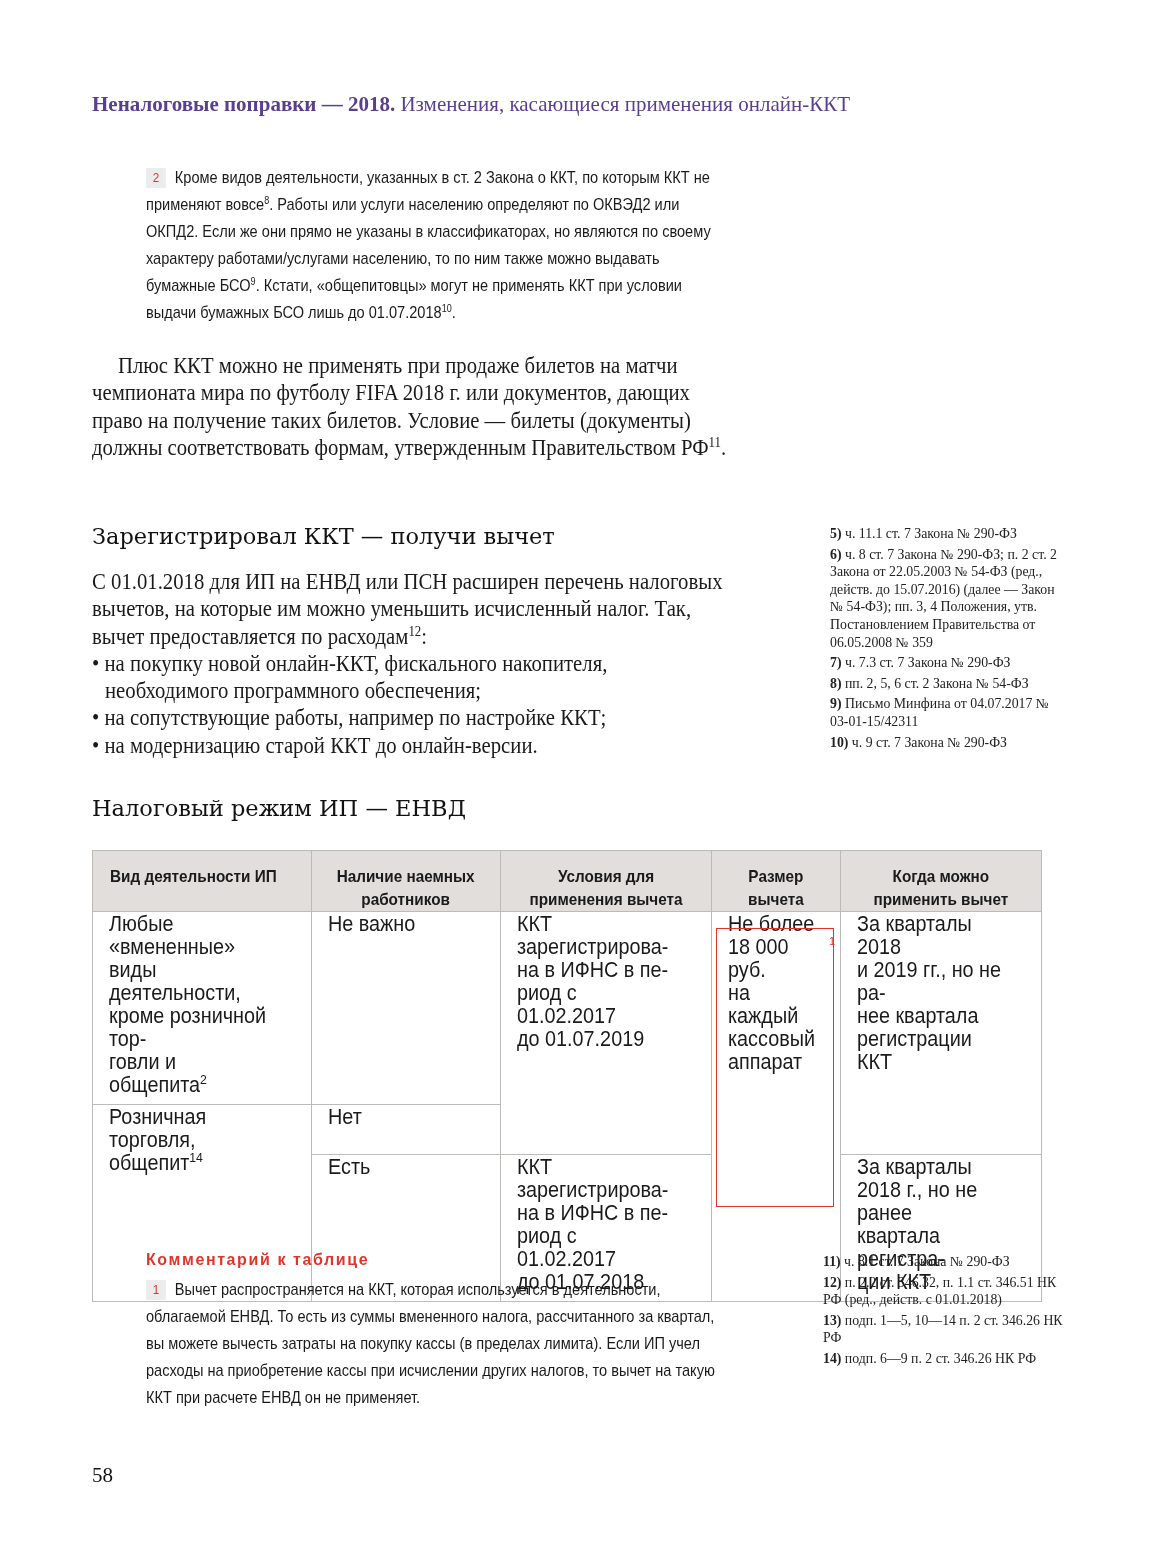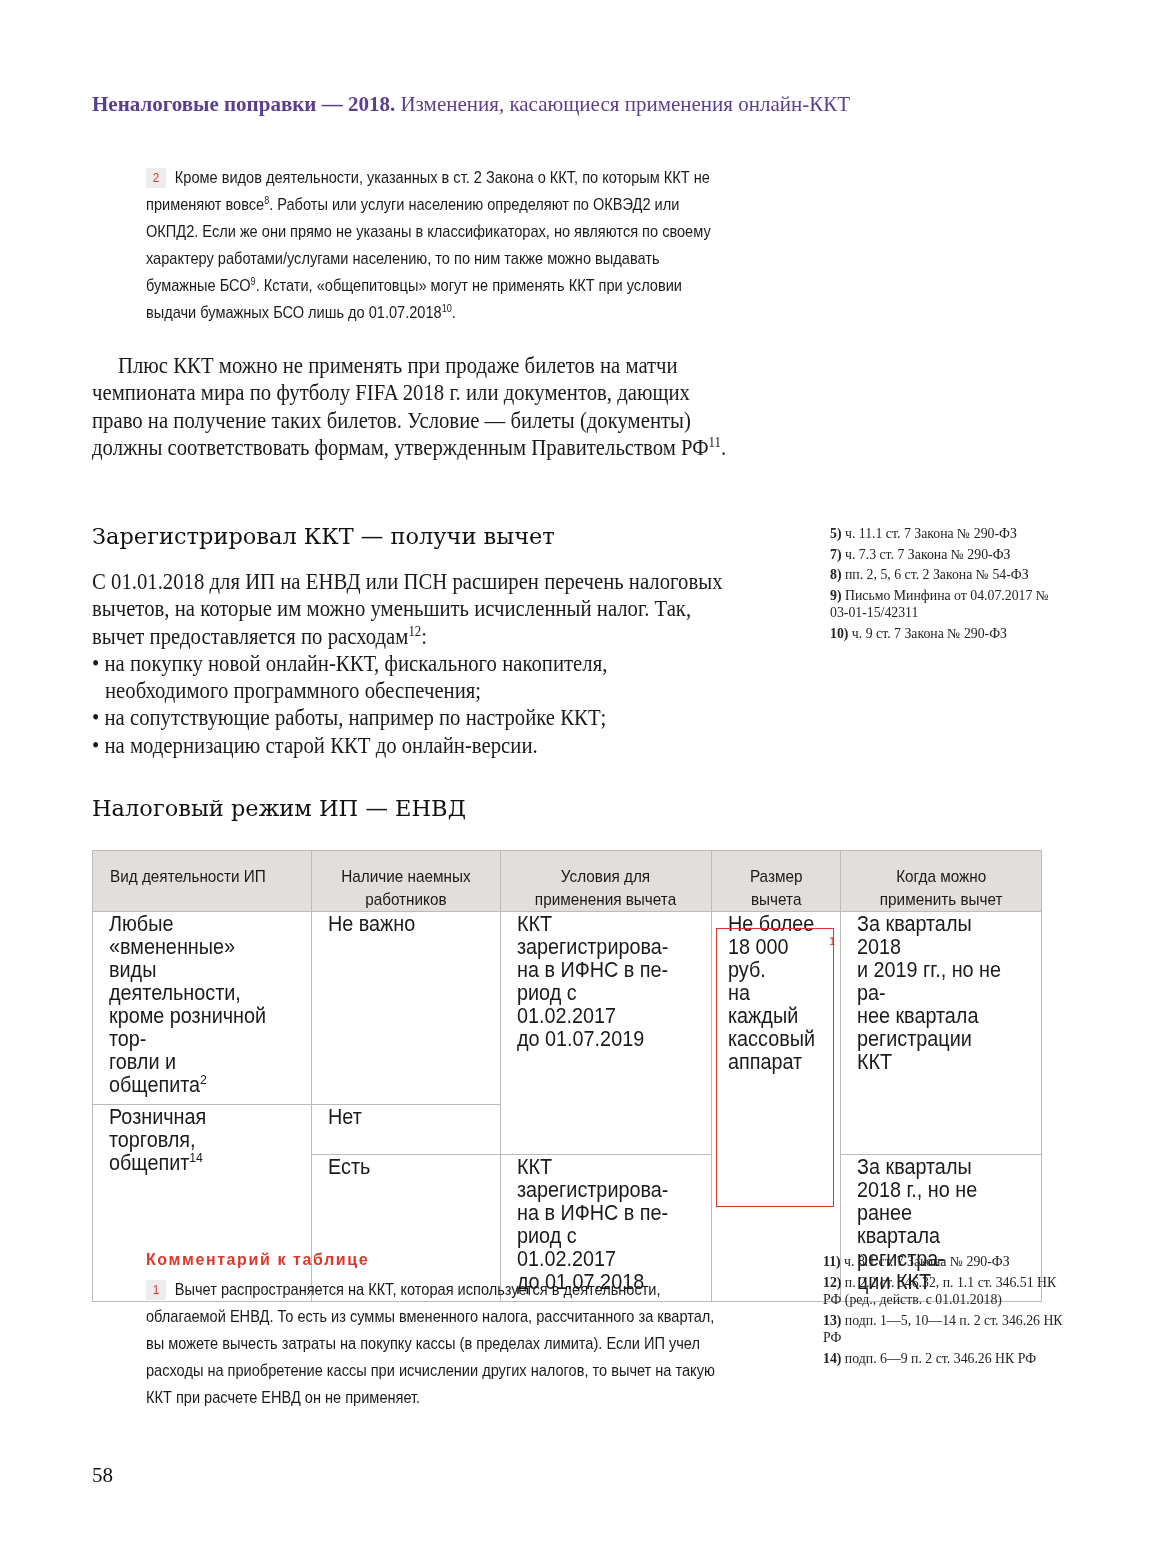--- a/index.html
+++ b/index.html
@@ -18,21 +18,21 @@
   .bul { padding-left: 14px; text-indent: -14px; }
 
   .h2 { position: absolute; left: 92px; font-family: "DejaVu Serif", serif; font-weight: normal; font-size: 22.5px; color: #111; white-space: nowrap; }
 
   .side { position: absolute; left: 823px; width: 240px; font-family: "Liberation Serif", serif; font-size: 13.8px; line-height: 17.6px; color: #222; }
   .side .fn { margin-bottom: 3px; }
   .side .num { font-weight: bold; }
 
   table#envd { position: absolute; left: 92px; top: 850px; width: 949px; border-collapse: collapse; font-family: "Liberation Sans", sans-serif; table-layout: fixed; }
   #envd th, #envd td { border: 1.5px solid #bdbbb8; vertical-align: top; }
-  #envd th { background: #e2dedb; font-weight: normal; font-size: 17px; line-height: 23px; height: 56px; padding: 14px 6px 0 6px; box-sizing: border-box; text-align: center; vertical-align: top; }
+  #envd th { background: #e2dedb; font-weight: bold; font-size: 17px; line-height: 23px; height: 56px; padding: 14px 6px 0 6px; box-sizing: border-box; text-align: center; vertical-align: top; }
   #envd th.left { text-align: left; padding-left: 17px; }
   #envd td { font-size: 22px; line-height: 23px; padding: 0 16px 8px 16px; box-sizing: border-box; }
   .th-inner, .td-inner { display: inline-block; transform: scaleX(0.9); transform-origin: left top; white-space: pre-line; }
   #envd th .th-inner { transform-origin: center top; }
   #envd th.left .th-inner { transform-origin: left top; }
   .red-box { position: absolute; left: 716px; top: 928px; width: 118px; height: 279px; border: 1.5px solid #e0362a; box-sizing: border-box; pointer-events: none; }
   .red-box-num { position: absolute; left: 829px; top: 935px; font-family: "Liberation Sans", sans-serif; font-size: 11px; color: #e0362a; }
 
   #comment-title { position: absolute; left: 146px; top: 1251px; font-family: "Liberation Sans", sans-serif; font-weight: bold; font-size: 16px; color: #e0362a; letter-spacing: 1.6px; white-space: nowrap; }
 
@@ -60,20 +60,21 @@
   <p><span>С 01.01.2018 для ИП на ЕНВД или ПСН расширен перечень налоговых вычетов, на которые им можно уменьшить исчисленный налог. Так, вычет предоставляется по расходам</span><sup>12</sup><span>:</span></p>
   <p class="bul">• на покупку новой онлайн-ККТ, фискального накопителя, необходимого программного обеспечения;</p>
   <p class="bul">• на сопутствующие работы, например по настройке ККТ;</p>
   <p class="bul">• на модернизацию старой ККТ до онлайн-версии.</p>
 </div>
 
 <div class="h2" style="top:795px;">Налоговый режим ИП — ЕНВД</div>
 
 <div class="side" style="top:525px;margin-left:7px;">
   <div class="fn"><span class="num">5)</span><span> ч. 11.1 ст. 7 Закона № 290-ФЗ</span></div>
+  <div class="fn"><span class="num">6)</span><span> ч. 8 ст. 7 Закона № 290-ФЗ; п. 2 ст. 2 Закона от 22.05.2003 № 54-ФЗ (ред., действ. до 15.07.2016) (далее — Закон № 54-ФЗ); пп. 3, 4 Положения, утв. Постановлением Правительства от 06.05.2008 № 359</span></div>
   <div class="fn"><span class="num">7)</span><span> ч. 7.3 ст. 7 Закона № 290-ФЗ</span></div>
   <div class="fn"><span class="num">8)</span><span> пп. 2, 5, 6 ст. 2 Закона № 54-ФЗ</span></div>
   <div class="fn"><span class="num">9)</span><span> Письмо Минфина от 04.07.2017 № 03-01-15/42311</span></div>
   <div class="fn"><span class="num">10)</span><span> ч. 9 ст. 7 Закона № 290-ФЗ</span></div>
 </div>
 
 <table id="envd">
   <colgroup>
     <col style="width:219px">
       <col style="width:189px">

